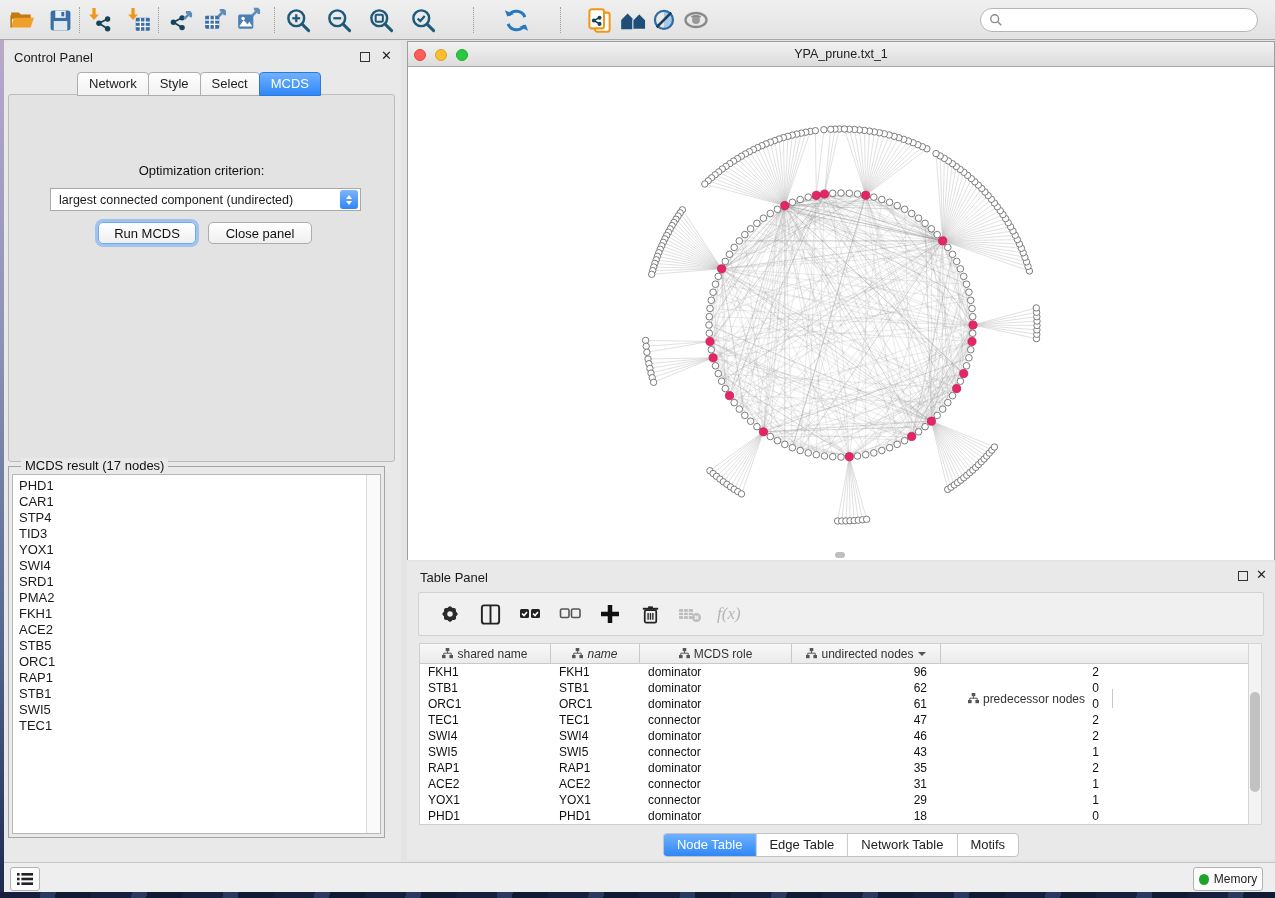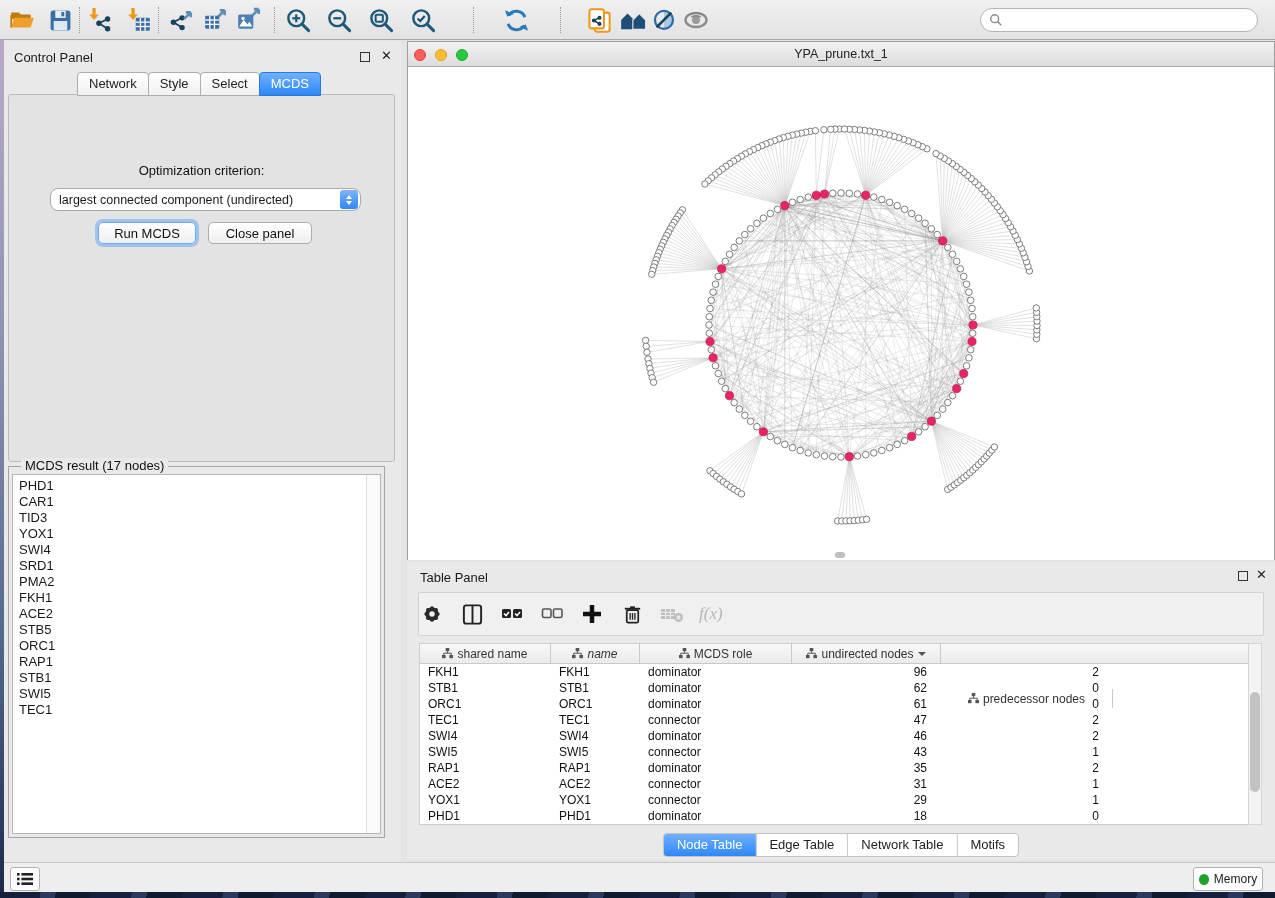--- a/index.html
+++ b/index.html
@@ -30,21 +30,21 @@
   .win-float{width:10px;height:10px;border:1.5px solid #333;display:inline-block;}
   .win-close{font-size:13px;font-weight:bold;color:#222;line-height:10px;}
   .tabs{position:absolute;left:74px;top:31px;display:flex;}
   .tab{padding:3px 11px 4px;font-size:13px;background:linear-gradient(#ffffff,#f1f1f1);
     border:1px solid #adadad;margin-left:-1px;border-radius:4px 4px 0 0;position:relative;z-index:2;color:#222;}
   .tab.active{background:linear-gradient(#6fb1ff,#2f87f6);border-color:#2c79dd;color:#fff;}
   .cp-content{position:absolute;left:4px;top:53px;width:387px;height:368px;background:#e3e3e3;
     border:1px solid #bcbcbc;border-radius:3px;}
   .opt-label{position:absolute;left:0;top:68px;width:100%;text-align:center;font-size:13px;color:#111;}
   .dropdown{position:absolute;left:41px;top:93px;width:311px;height:23px;background:#fff;
-    border:1px solid #a9a9a9;border-radius:8px;display:flex;align-items:center;}
+    border:1px solid #a9a9a9;border-radius:0;display:flex;align-items:center;}
   .dropdown .val{flex:1;font-size:12.5px;padding-left:8px;white-space:nowrap;overflow:hidden;}
   .stepper{width:18px;height:19px;margin-right:2px;border-radius:3px;
     background:linear-gradient(#7db5fd,#2f86f5);display:flex;flex-direction:column;align-items:center;justify-content:center;gap:2px;}
   .stepper .up{width:0;height:0;border-left:3.5px solid transparent;border-right:3.5px solid transparent;border-bottom:4px solid #fff;}
   .stepper .dn{width:0;height:0;border-left:3.5px solid transparent;border-right:3.5px solid transparent;border-top:4px solid #fff;}
   .btn{position:absolute;height:22px;background:linear-gradient(#ffffff,#efefef);border:1px solid #acacac;
     border-radius:5px;font-size:13px;color:#111;display:flex;align-items:center;justify-content:center;}
   .btn.focus{border-color:#6aa9f8;box-shadow:0 0 0 3px rgba(106,169,248,.55);}
   .groupbox{position:absolute;left:4px;top:425px;width:377px;height:372px;border:1px solid #a5a5a5;}
   .groupbox .legend{position:absolute;left:12px;top:-9px;background:#e9e9e9;padding:0 4px;font-size:13px;color:#111;}
@@ -57,21 +57,21 @@
   .net-titlebar{position:absolute;left:0;top:0;width:100%;height:25px;
     background:linear-gradient(#f2f2f2,#dcdcdc);border-bottom:1px solid #aaa;}
   .tl{position:absolute;top:6.5px;width:12px;height:12px;border-radius:50%;}
   .net-title{position:absolute;top:5px;width:100%;text-align:center;font-size:12.5px;color:#222;}
   .net-canvas{position:absolute;left:0;top:25px;width:866px;height:493px;background:#fff;}
   .hscroll-dot{position:absolute;left:427px;top:485px;width:10px;height:6px;background:#bfbfbf;border-radius:3px;}
 
   
   .tpanel{left:407px;top:562px;width:868px;height:298px;background:#e9e9e9;}
   .tp-toolbar{position:absolute;left:11px;top:30px;width:846px;height:44px;background:#f0f0f0;
-    border:1px solid #d2d2d2;border-radius:2px;display:flex;align-items:center;gap:14px;}
+    border:1px solid #d2d2d2;border-radius:2px;display:flex;align-items:center;gap:14px;padding-left:18px;}
   .tp-ic{width:26px;height:26px;display:flex;align-items:center;justify-content:center;}
   .fx{font-family:"Liberation Serif","DejaVu Serif",serif;font-style:italic;font-size:17px;color:#b5b5b5;}
   .tbl{position:absolute;left:12px;top:81px;width:835px;height:182px;background:#fff;border:1px solid #cfcfcf;}
   .tbl-header{display:flex;height:20px;background:linear-gradient(#f8f8f8,#ebebeb);border-bottom:1px solid #c9c9c9;}
   .th{display:flex;align-items:center;justify-content:center;gap:4px;font-size:12px;color:#333;
     border-right:1px solid #c9c9c9;height:100%;}
   .tr{display:flex;height:16px;}
   .td{font-size:12px;color:#111;line-height:16px;white-space:nowrap;overflow:hidden;}
   .td.l{text-align:left;padding-left:8px;}
   .td.r{text-align:right;padding-right:14px;}
@@ -280,20 +280,21 @@
       <div class="btn focus" style="left:89px;top:127px;width:98px">Run MCDS</div>
       <div class="btn" style="left:199px;top:127px;width:104px">Close panel</div>
     </div>
 
     <div class="groupbox">
       <span class="legend">MCDS result (17 nodes)</span>
       <div class="listbox">
         <div id="mcds-list" style="padding-top:3px">
             <div class="mcds-item">PHD1</div>
             <div class="mcds-item">CAR1</div>
+            <div class="mcds-item">STP4</div>
             <div class="mcds-item">TID3</div>
             <div class="mcds-item">YOX1</div>
             <div class="mcds-item">SWI4</div>
             <div class="mcds-item">SRD1</div>
             <div class="mcds-item">PMA2</div>
             <div class="mcds-item">FKH1</div>
             <div class="mcds-item">ACE2</div>
             <div class="mcds-item">STB5</div>
             <div class="mcds-item">ORC1</div>
             <div class="mcds-item">RAP1</div>

